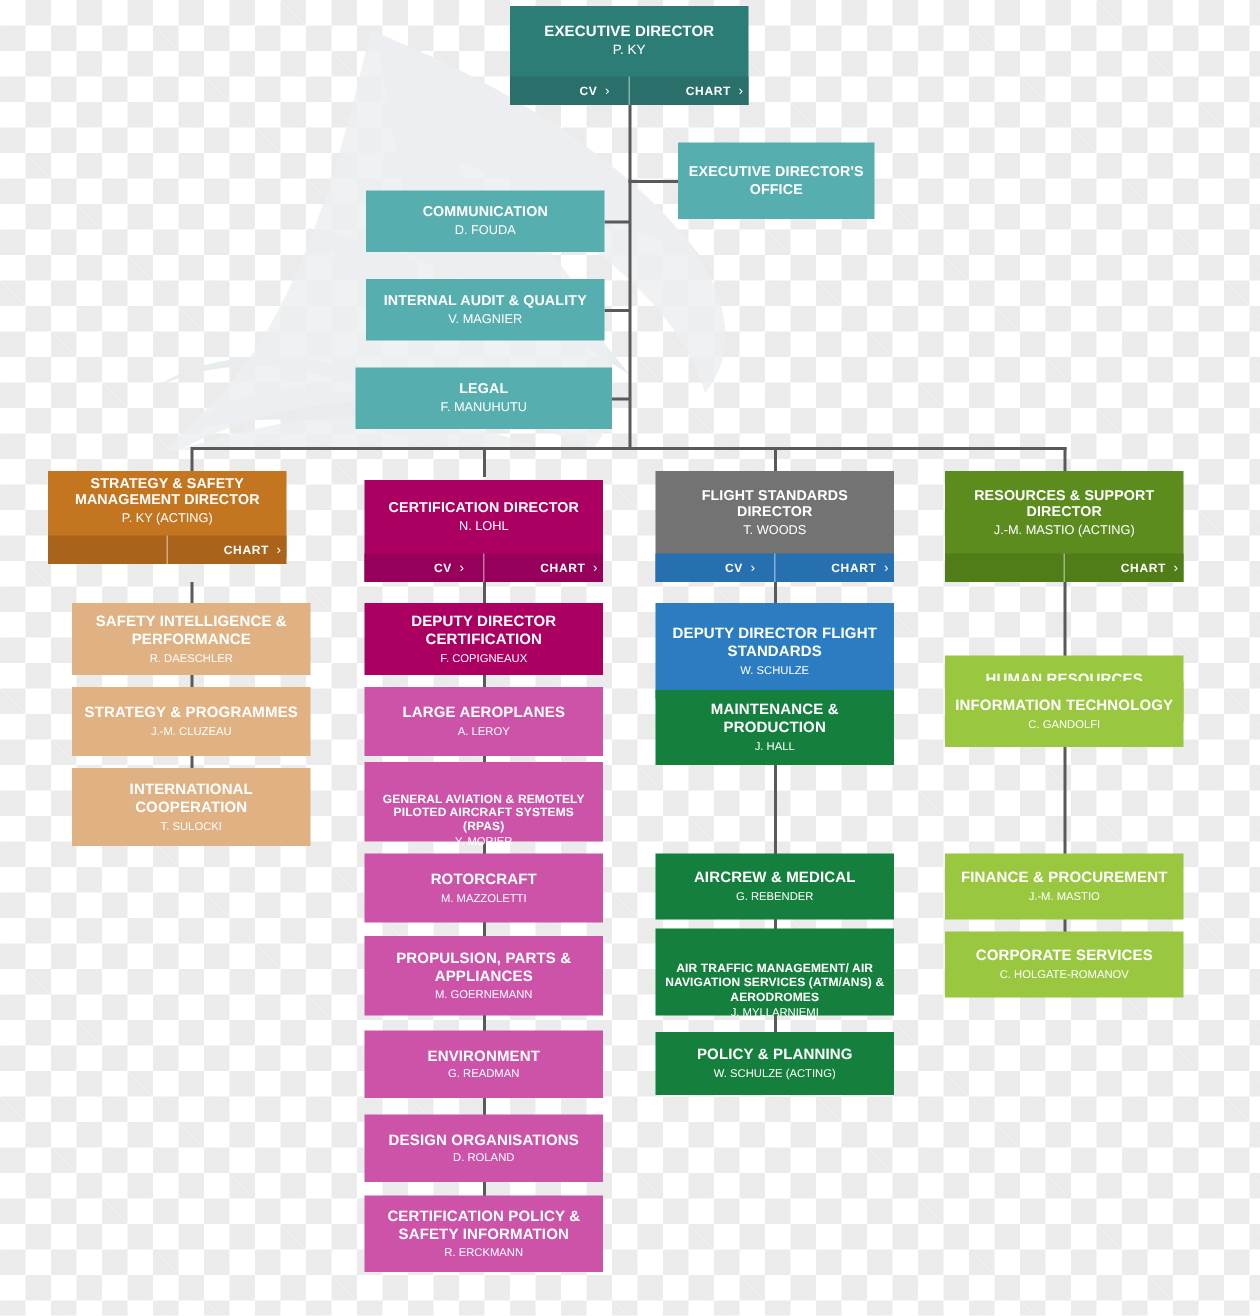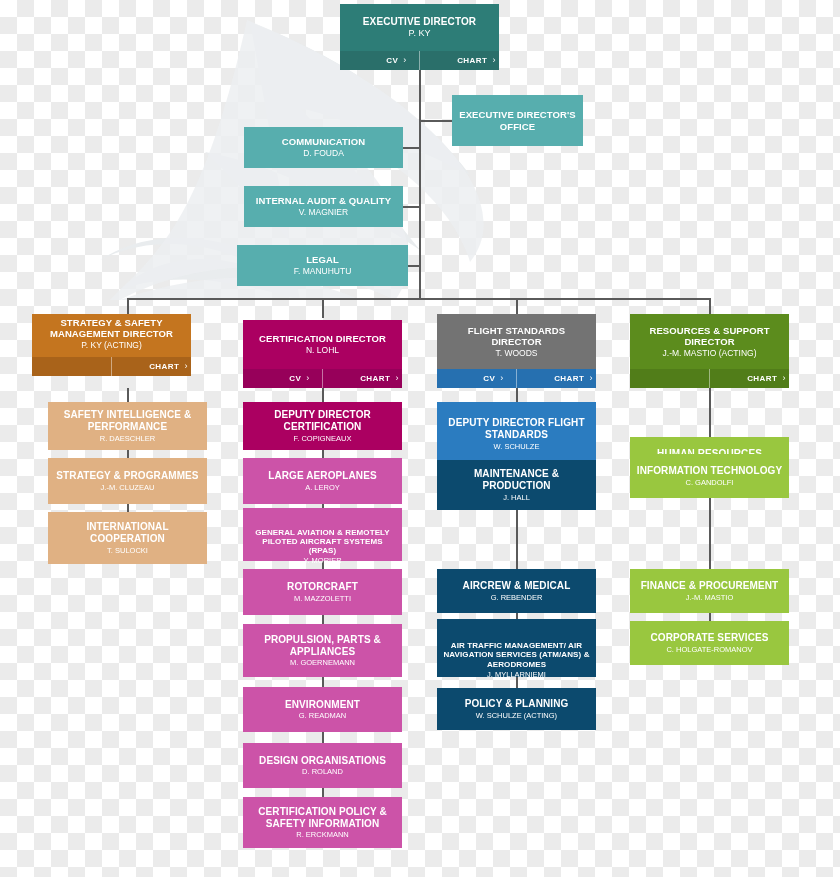--- a/index.html
+++ b/index.html
@@ -83,21 +83,21 @@
   .c-orangelt     {background:#e0b183;}
 
   .c-magenta       {background:#ab0061;}
   .c-magenta .acts {background:#97005a;}
   .c-magentadk     {background:#ab0061;}
   .c-magentalt     {background:#cc53a8;}
 
   .c-blue        {background:#737373;}
   .c-blue .acts  {background:#2670b0;}
   .c-bluedk      {background:#2b7cc0;}
-  .c-bluelt      {background:#0c4a6e;}
+  .c-bluelt      {background:#15803d;}
 
   .c-green       {background:#5c8c1d;}
   .c-green .acts {background:#517d19;}
   .c-greenlt     {background:#99c73f;}
 
   
   .fs-head .ttl{font-size:10px;}
   .fs-head .nm{font-size:9px;}
   .fs-dir .ttl{font-size:9.5px;}
   .fs-dir .nm{font-size:8.5px;}

